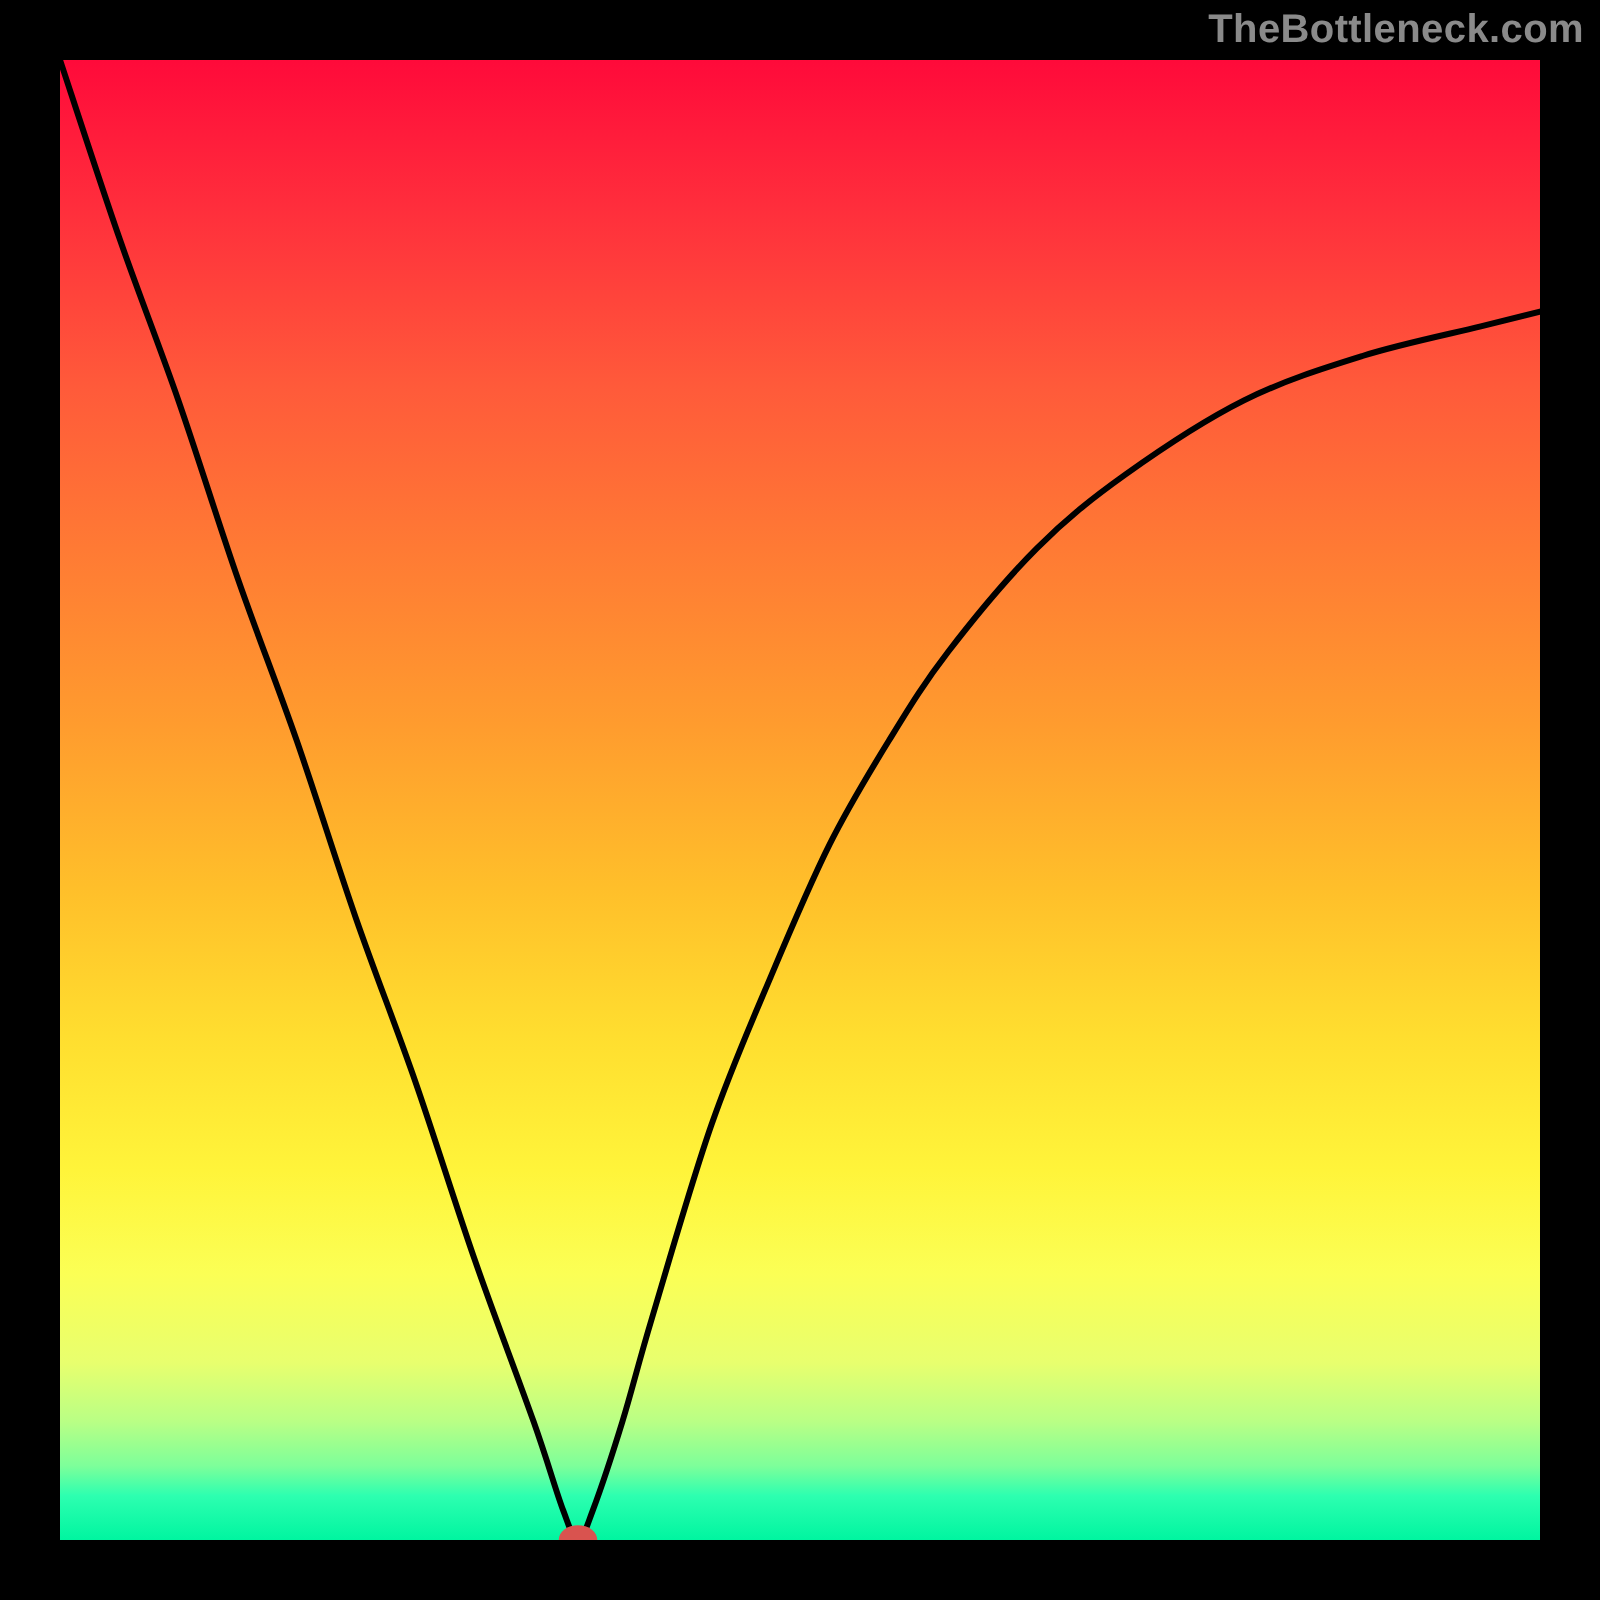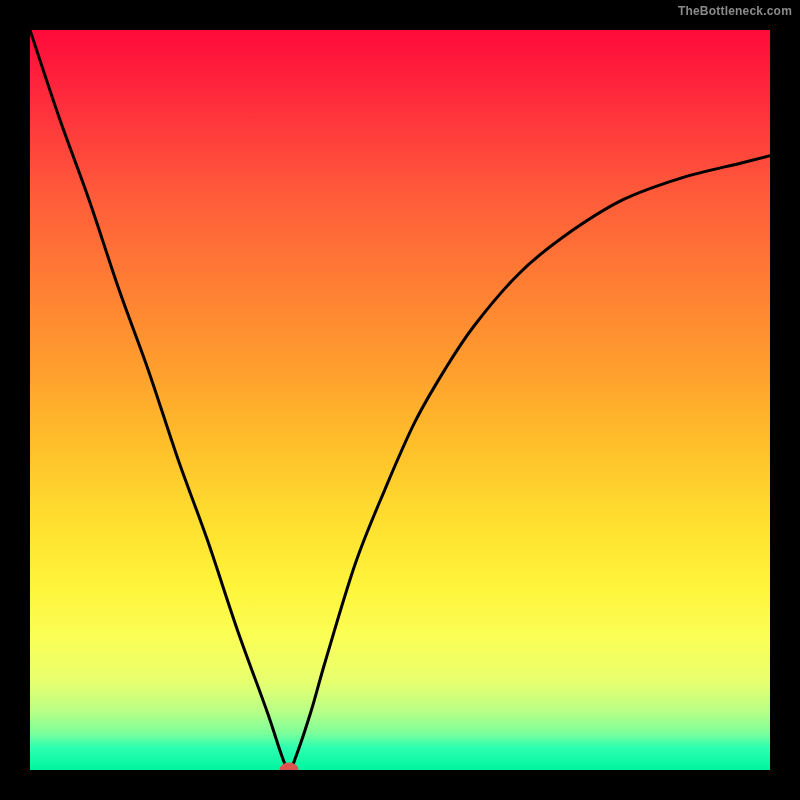--- a/index.html
+++ b/index.html
@@ -38,21 +38,21 @@
       #b9ff85 92%,
       #7dff9a 95%,
       #2dffb0 97%,
       #00f5a0 100%
     );
   }
   .watermark {
     position: absolute;
     top: 4px;
     right: 8px;
-    font-size: 12px;
+    font-size: 20px;
     font-weight: 600;
     color: #8a8a8a;
     letter-spacing: 0.2px;
   }
   svg.curve {
     position: absolute;
     left: 0;
     top: 0;
   }
 </style>

